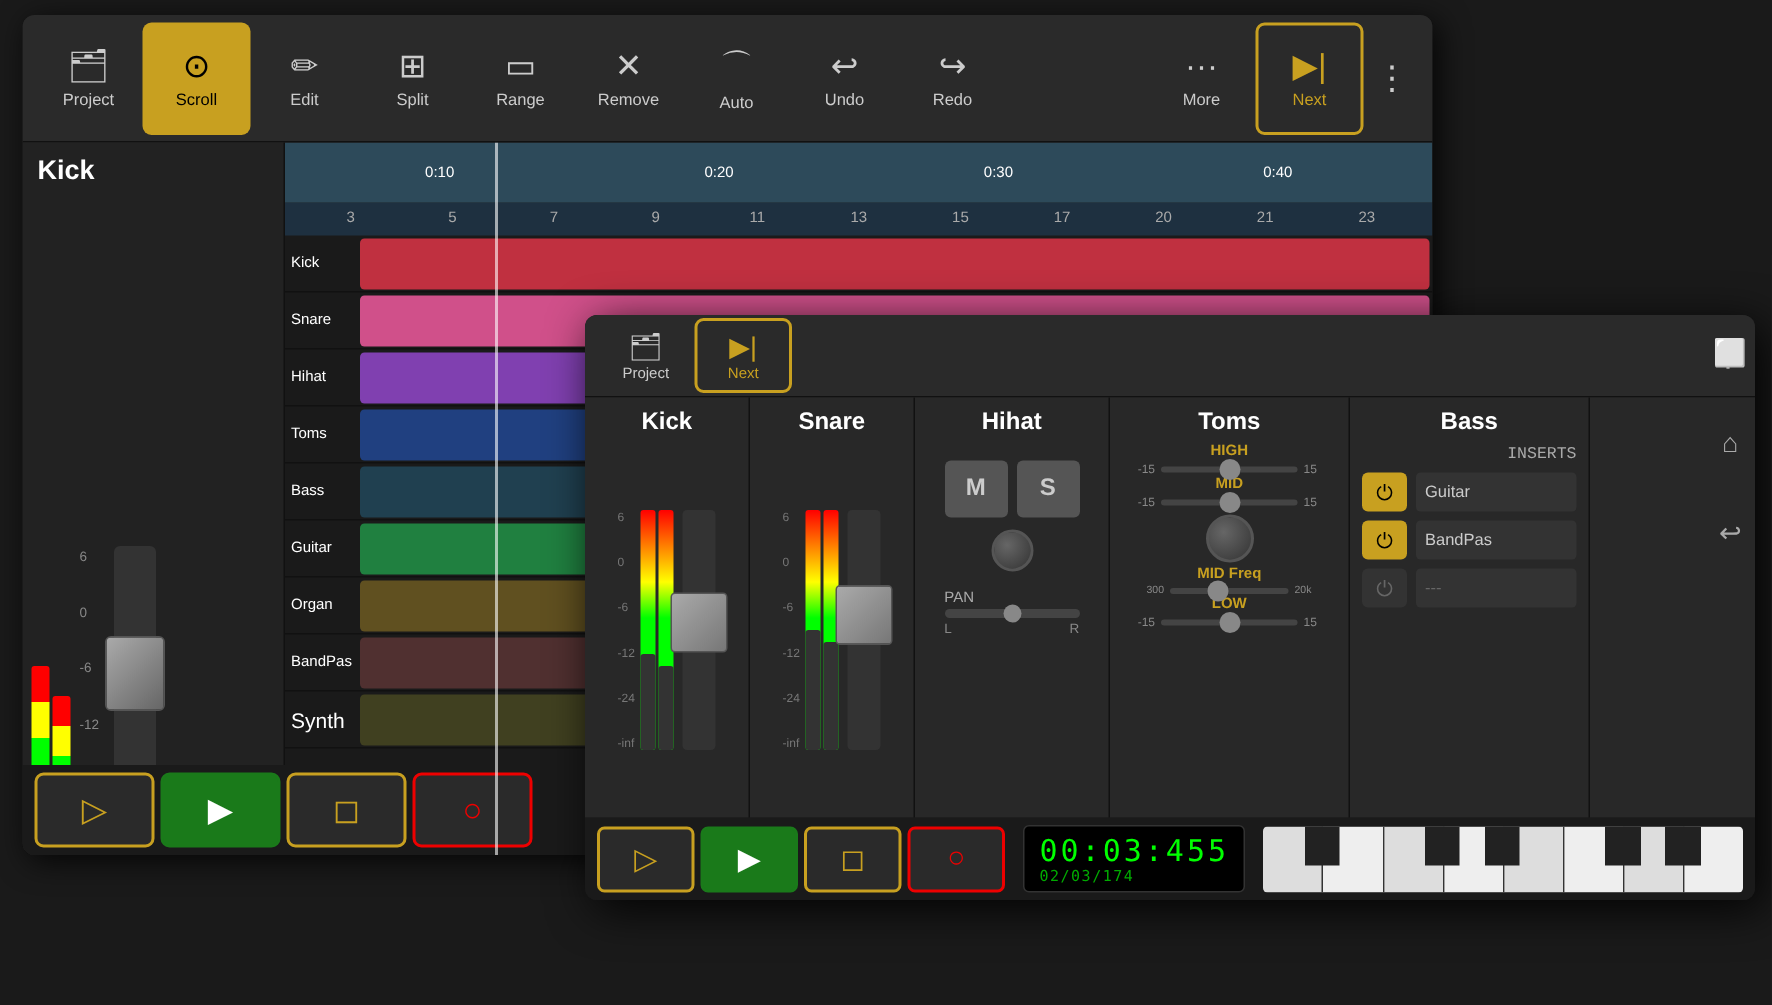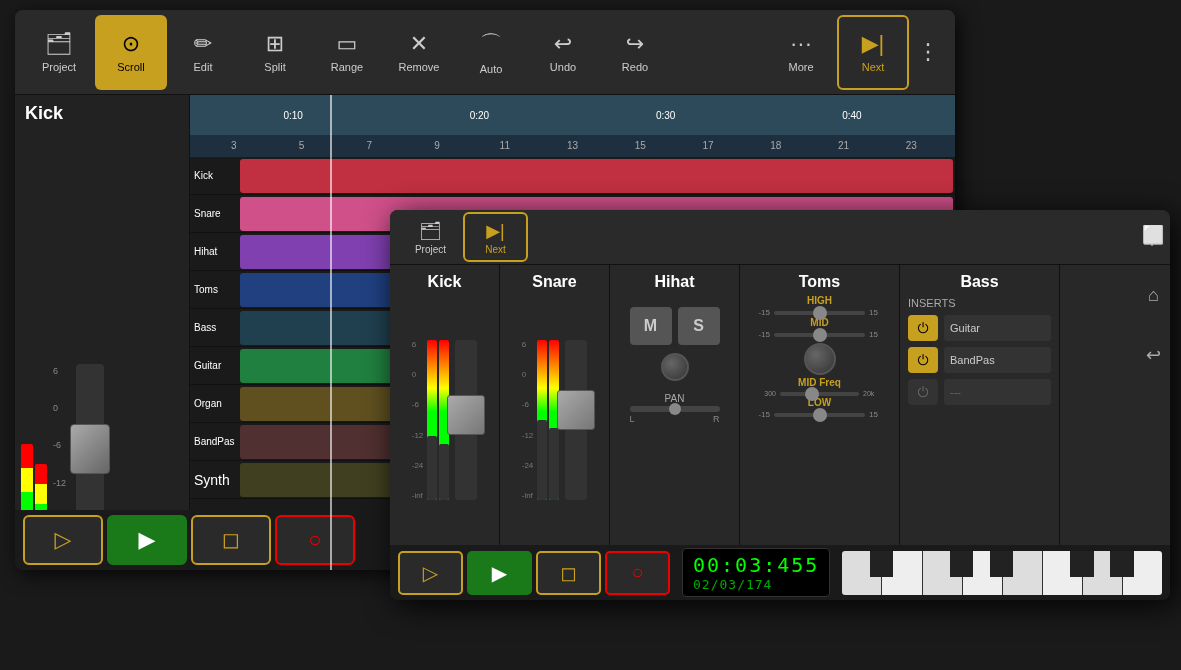--- a/index.html
+++ b/index.html
@@ -322,21 +322,20 @@
       background: #555;
       border: none;
       color: #ccc;
       font-size: 16px;
       font-weight: bold;
       cursor: pointer;
     }
     .pan-area {
       display: flex;
       flex-direction: column;
-      align-items: center;
       gap: 2px;
       margin-top: 4px;
     }
     .pan-label { color: #aaa; font-size: 10px; }
     .pan-slider {
       width: 90px;
       height: 6px;
       background: #444;
       border-radius: 3px;
       position: relative;
@@ -437,22 +436,23 @@
     .bass-name {
       color: #fff;
       font-size: 16px;
       font-weight: bold;
       text-align: center;
       margin-bottom: 6px;
     }
     .inserts-label {
       color: #aaa;
       font-size: 11px;
-      text-align: left;
+      text-align: right;
       margin-bottom: 6px;
+      font-family: Liberation Mono, monospace;
     }
     .insert-row {
       display: flex;
       align-items: center;
       gap: 6px;
       margin-bottom: 6px;
     }
     .insert-power {
       width: 30px;
       height: 26px;
@@ -516,21 +516,21 @@
       margin-left: 8px;
     }
     .time-display .time-main {
       color: #0f0;
       font-size: 20px;
       font-family: monospace;
       letter-spacing: 2px;
     }
     .time-display .time-sub {
       color: #0a0;
-      font-size: 13px;
+      font-size: 10px;
       font-family: monospace;
       letter-spacing: 1px;
     }
     .keyboard-preview {
       flex: 1;
       height: 44px;
       background: #111;
       border-radius: 3px;
       margin-left: 8px;
       overflow: hidden;
@@ -648,21 +648,21 @@
       </div>
       <div class="beat-numbers">
         <div class="beat-num">3</div>
         <div class="beat-num">5</div>
         <div class="beat-num">7</div>
         <div class="beat-num">9</div>
         <div class="beat-num">11</div>
         <div class="beat-num">13</div>
         <div class="beat-num">15</div>
         <div class="beat-num">17</div>
-        <div class="beat-num">18</div>
+        <div class="beat-num">20</div>
         <div class="beat-num">21</div>
         <div class="beat-num">23</div>
       </div>
       <div class="tracks-container">
 
         <div class="track-row">
           <div style="position:absolute;left:0;top:0;width:50px;height:100%;display:flex;align-items:center;padding-left:4px;z-index:2;">
             <span style="color:#fff;font-size:10px;">Kick</span>
           </div>
           <div class="track-waveform track-kick" style="margin-left:50px;margin-right:2px;height:34px;"></div>

